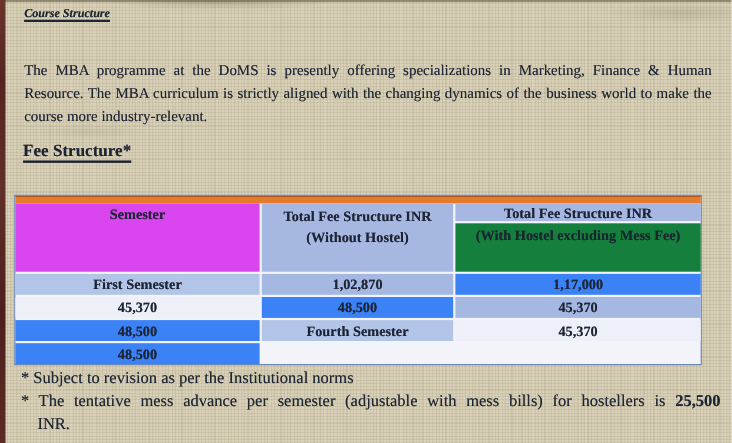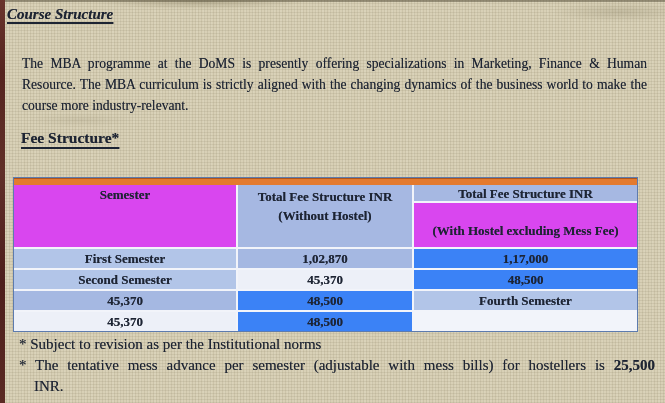--- a/index.html
+++ b/index.html
@@ -20,22 +20,22 @@
   }
   .page::before{
     content:"";position:absolute;left:0;top:0;width:100%;height:2px;
     background:rgba(70,65,45,.45);z-index:5;
   }
   .left-strip{
     position:absolute;left:0;top:0;width:5px;height:403px;z-index:6;
     background:linear-gradient(180deg,#6a352c 0%,#552420 18%,#613028 42%,#4d1f1c 70%,#5b2a24 100%);
   }
   .course-heading{
-    position:absolute;left:7px;top:6px;margin:0;
-    font-size:15px;font-weight:700;font-style:italic;
+    position:absolute;left:22px;top:6px;margin:0;
+    font-size:11px;font-weight:700;font-style:italic;
     text-decoration:underline;text-decoration-thickness:1.5px;text-underline-offset:3px;
     text-shadow:0 0 .4px rgba(20,25,40,.6);
   }
   .intro{
     position:absolute;left:22px;top:53px;width:625px;margin:0;
     font-size:13.6px;line-height:21px;text-align:justify;
     text-shadow:0 0 .4px rgba(20,25,40,.55);
   }
   .fee-heading{
     position:absolute;left:21px;top:129px;margin:0;
@@ -57,21 +57,21 @@
     grid-template-rows:16px 1fr;
     gap:2px;
   }
   .th{
     font-size:13px;font-weight:700;text-align:center;
     text-shadow:0 0 .4px rgba(20,25,40,.6);
   }
   .th-col1{grid-column:1;grid-row:1/3;background:#d946ef;padding-top:2px;line-height:16px;}
   .th-col2{grid-column:2;grid-row:1/3;background:#a6b8e2;padding-top:2px;line-height:19px;}
   .th-col3a{grid-column:3;grid-row:1;background:#a6b8e2;line-height:17px;}
-  .th-col3b{grid-column:3;grid-row:2;background:#d946ef;line-height:20px;padding-top:18px;}
+  .th-col3b{grid-column:3;grid-row:2;background:#15803d;line-height:20px;padding-top:1px;}
   .tbody{
     display:grid;margin-top:2px;
     grid-template-columns:222px 174px 1fr;
     grid-auto-rows:19px;
     gap:2px;
   }
   .td{
     font-size:13px;font-weight:700;text-align:center;line-height:19px;
     text-shadow:0 0 .4px rgba(20,25,40,.6);
   }
@@ -112,21 +112,20 @@
       </div>
       <div class="th th-col3a">Total Fee Structure INR</div>
       <div class="th th-col3b">(With Hostel excluding Mess Fee)</div>
     </div>
 
     <div class="tbody">
       <div class="td c-sem">First Semester</div>
       <div class="td c-blue">1,02,870</div>
       <div class="td c-col3">1,17,000</div>
 
-      <div class="td c-sem">Second Semester</div>
       <div class="td c-light">45,370</div>
       <div class="td c-col3">48,500</div>
 
       <div class="td c-blue">45,370</div>
       <div class="td c-col3">48,500</div>
 
       <div class="td c-sem">Fourth Semester</div>
       <div class="td c-light">45,370</div>
       <div class="td c-col3">48,500</div>
     </div>

